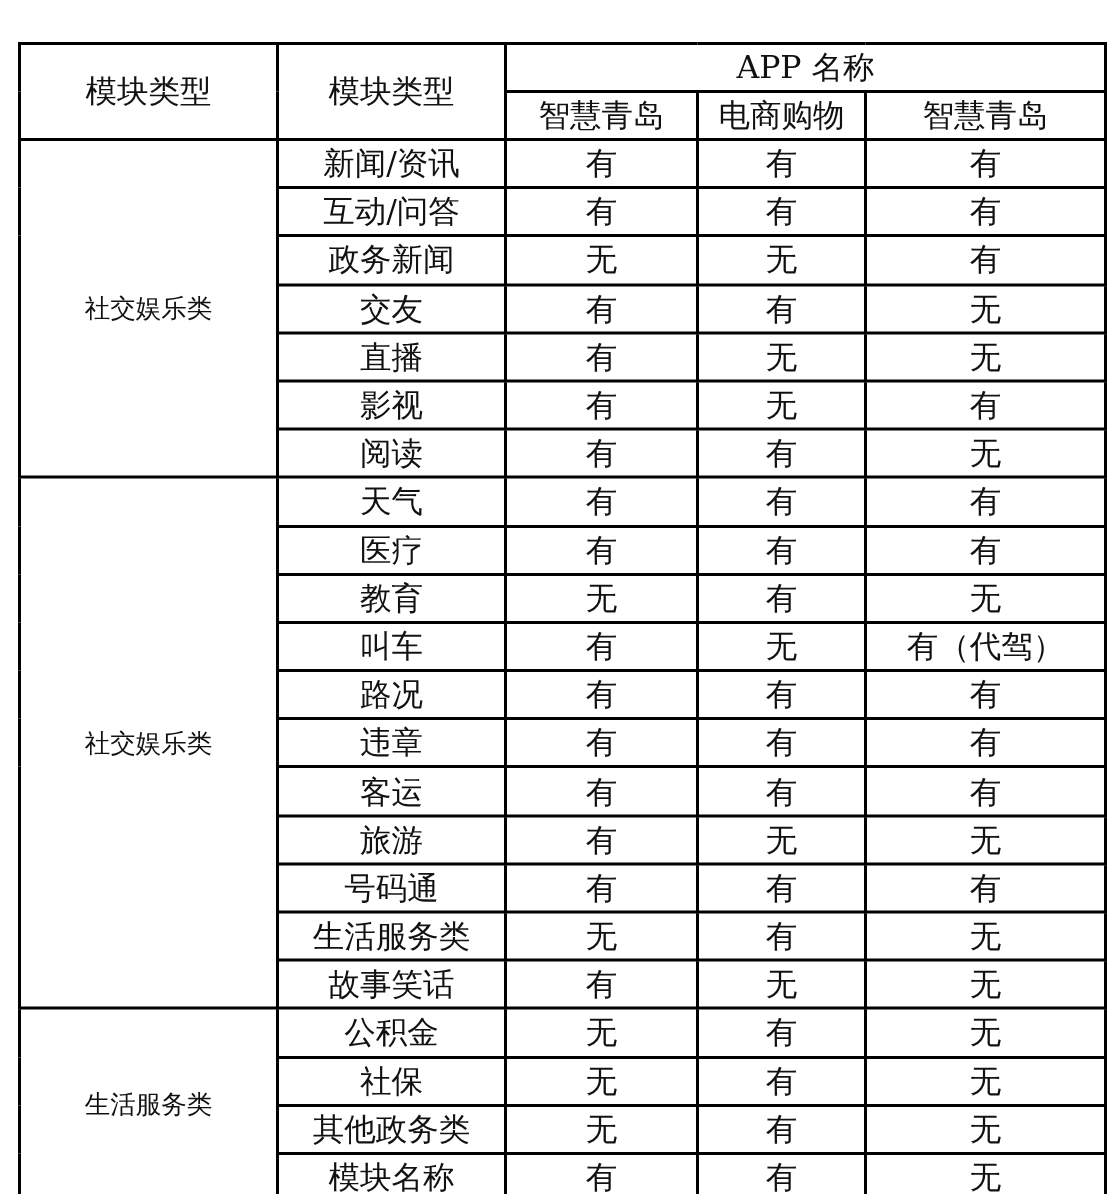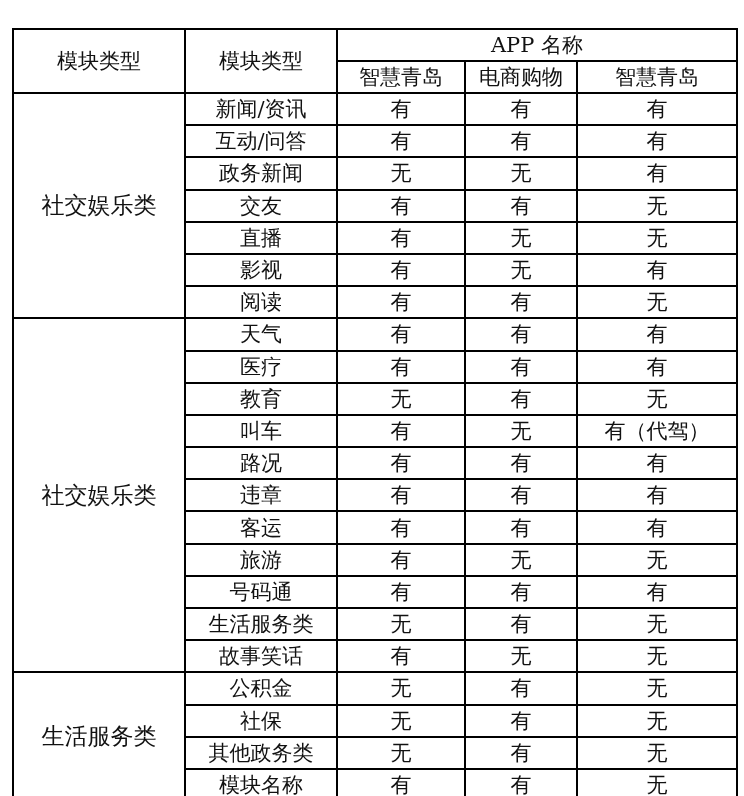--- a/index.html
+++ b/index.html
@@ -6,21 +6,21 @@
   body { width: 744px; height: 796px; position: relative; overflow: hidden;
          font-family: "DejaVu Serif", "Liberation Serif", serif; color: #111; }
   table { position: absolute; left: 12px; top: 28px; border-collapse: collapse; table-layout: fixed; border-radius: 14px; }
   td, th { border: 2px solid #000; text-align: center; vertical-align: middle; padding: 0;
            font-weight: normal; font-size: 21px; white-space: nowrap; overflow: hidden; }
   col.c1 { width: 172px; } col.c2 { width: 152px; } col.c3 { width: 128px; }
   col.c4 { width: 112px; } col.c5 { width: 160px; }
   tr.h1 td, tr.h1 th { height: 30px; }
   tr.h2 td, tr.h2 th { height: 30px; }
   tr.r td { height: 30.2px; }
-  .cat { font-size: 23px; text-align: center; }
+  .cat { font-size: 17px; text-align: center; }
 </style>
 </head>
 <body>
 
 <table>
   <colgroup>
       <col class="c1">
       <col class="c2">
       <col class="c3">
       <col class="c4">

